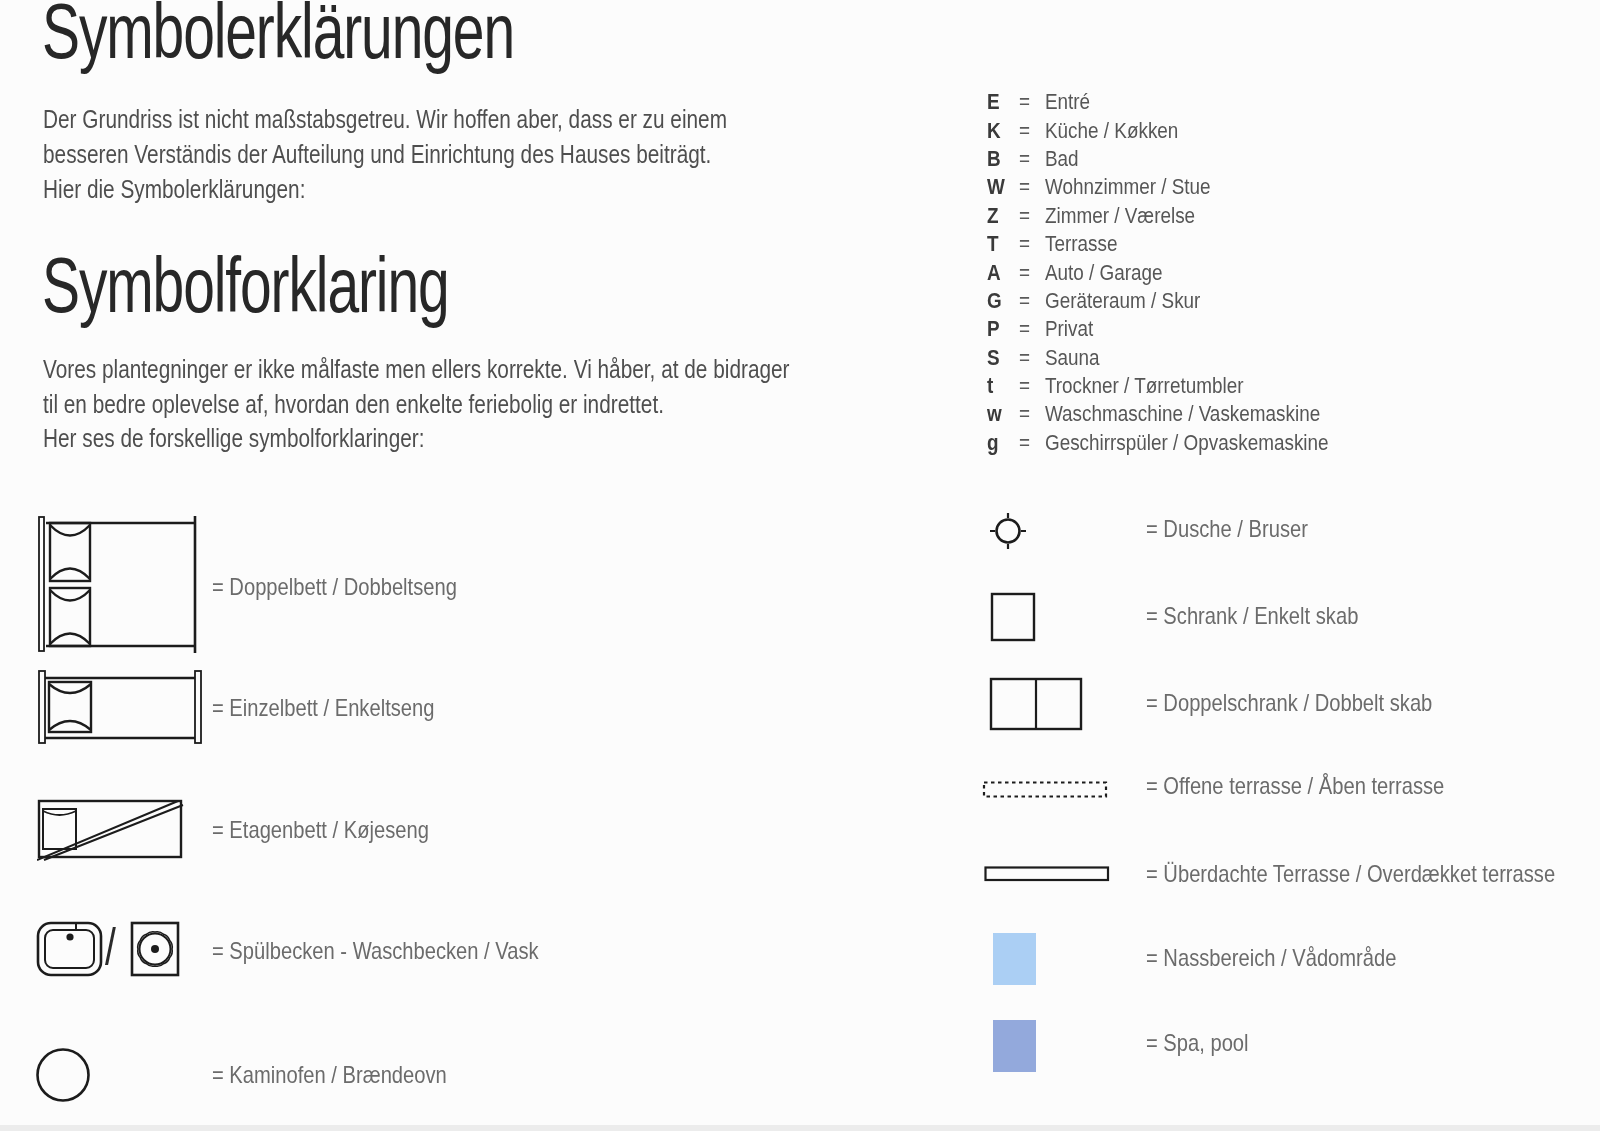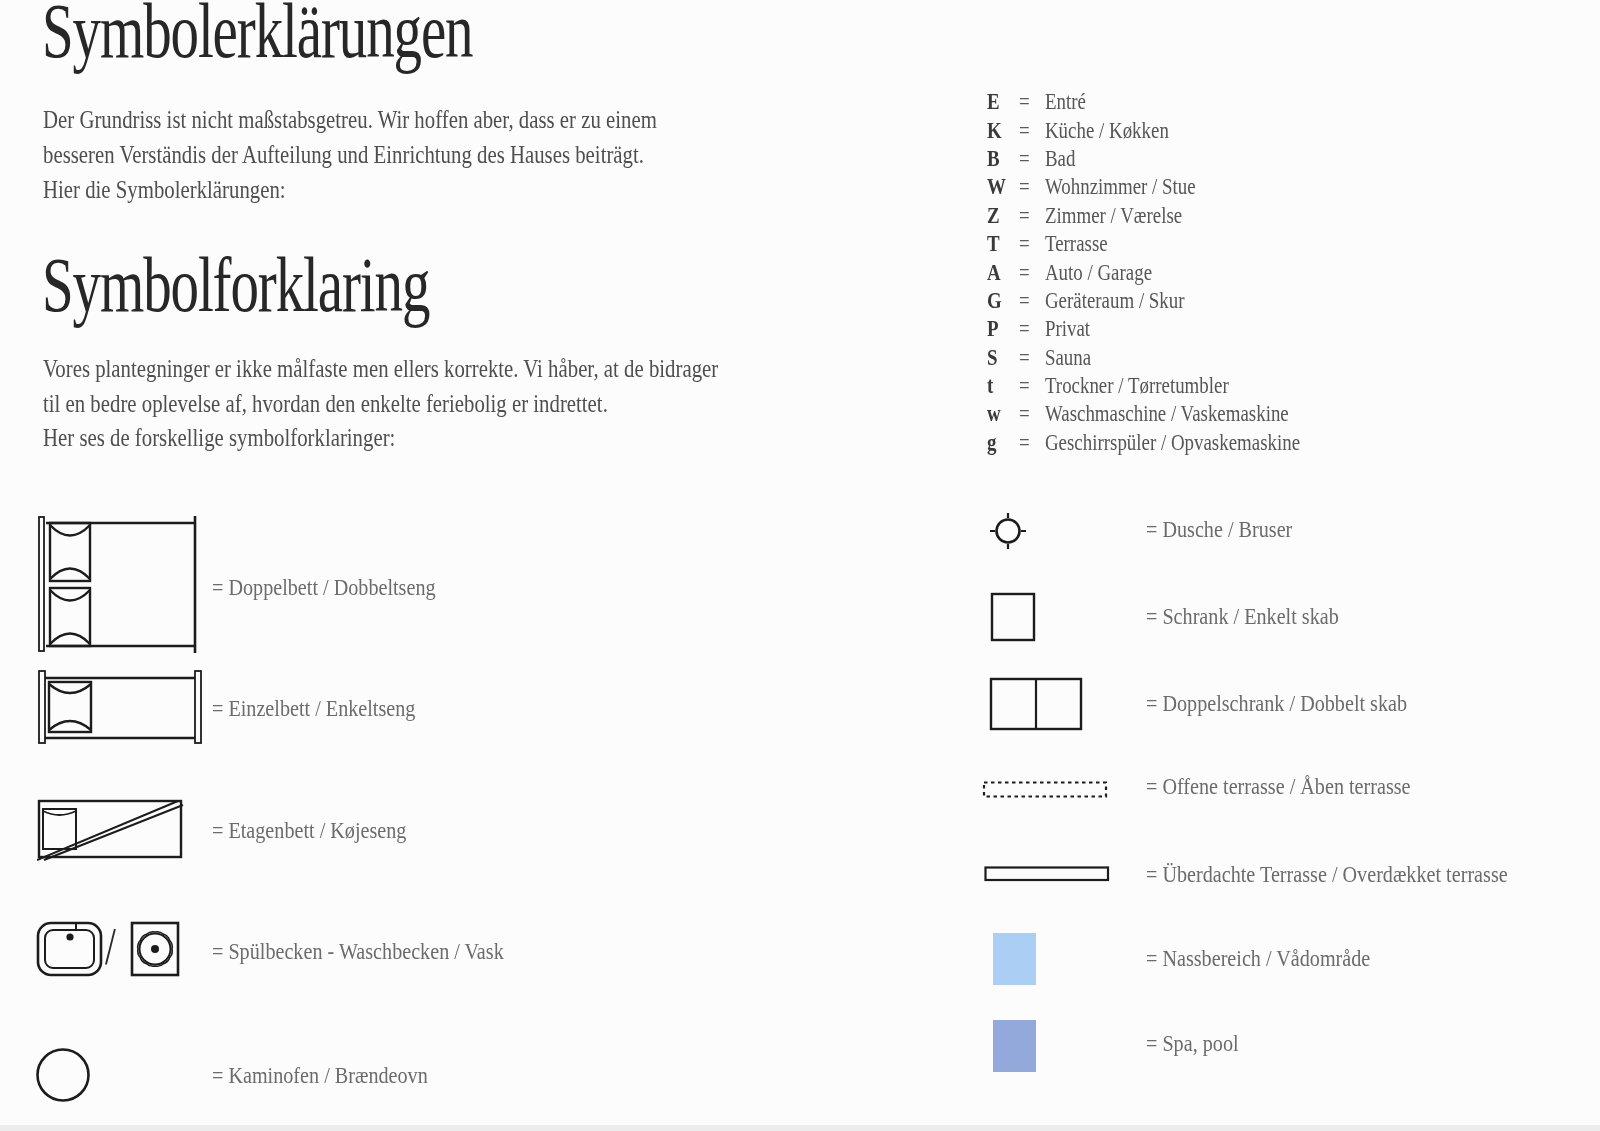--- a/index.html
+++ b/index.html
@@ -37,21 +37,21 @@
     font-size:52px;color:#2a2a2a;line-height:58px;font-weight:400;
     transform:scaleX(.75);transform-origin:0 0;
   }
   .swatch{width:43px;height:52px;}
   svg{display:block;}
   .bottom-strip{left:0;top:1125px;width:1600px;height:6px;background:#ececec;}
 </style>
 </head>
 <body>
 
-<div class="abs" style="left:0;top:0;width:1600px;height:1057px;font-family:Liberation Serif, serif;">
+<div class="abs" style="left:0;top:0;width:1600px;height:1057px;">
 
   <h1 class="abs title" style="left:42px;top:-8px;margin:0;">Symbolerklärungen</h1>
 
   <div class="abs para" style="left:43px;top:102px;">
     <div>Der Grundriss ist nicht maßstabsgetreu. Wir hoffen aber, dass er zu einem</div>
     <div>besseren Verständis der Aufteilung und Einrichtung des Hauses beiträgt.</div>
     <div>Hier die Symbolerklärungen:</div>
   </div>
 
   <h2 class="abs title" style="left:42px;top:246px;margin:0;">Symbolforklaring</h2>

